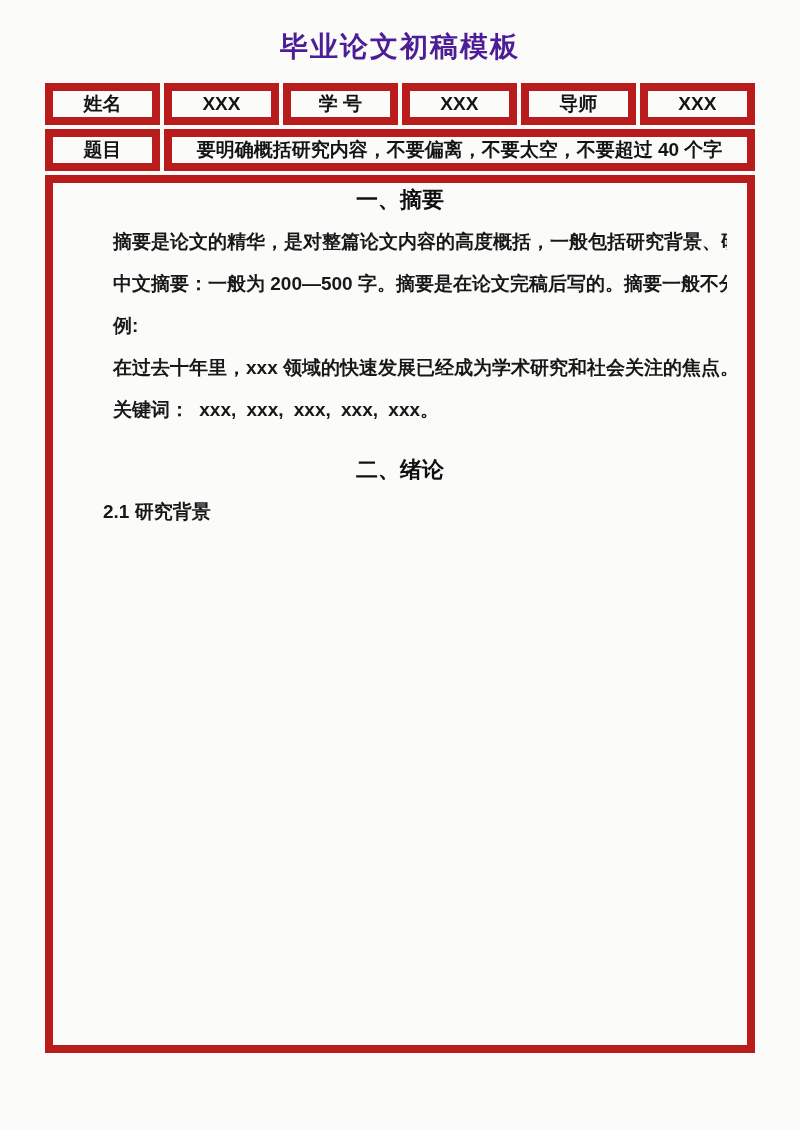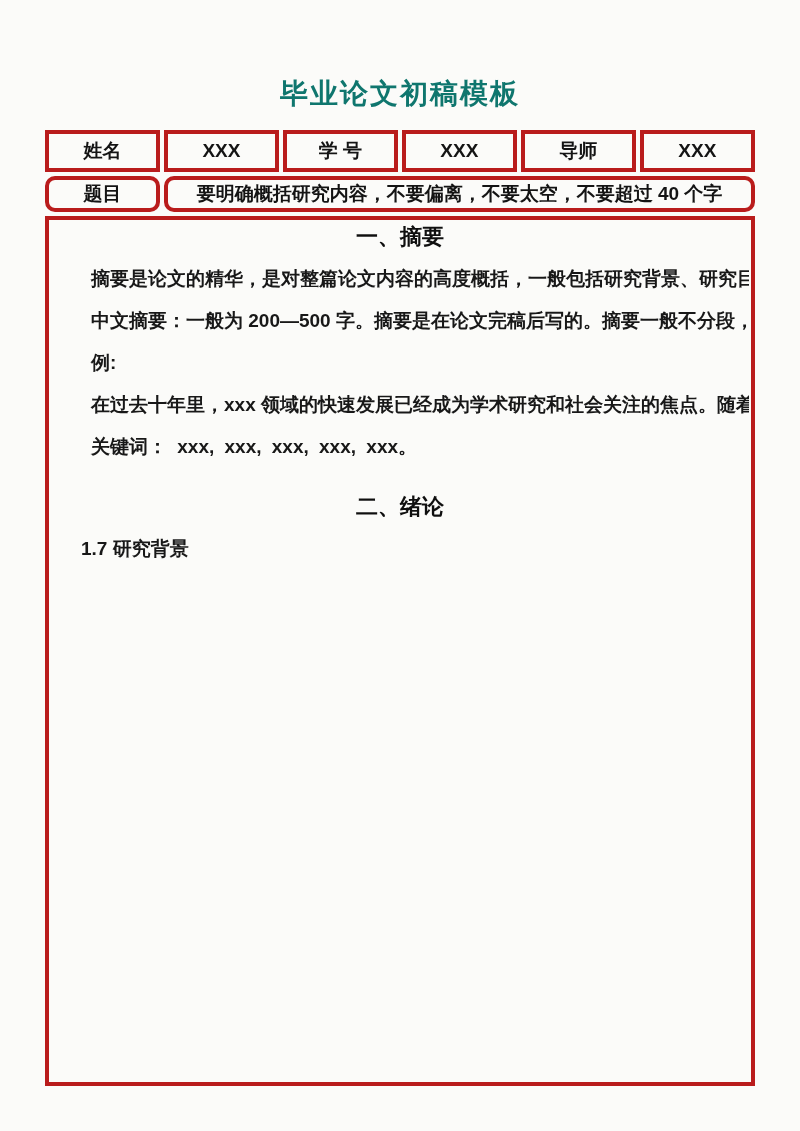--- a/index.html
+++ b/index.html
@@ -11,48 +11,48 @@
     color: #141414;
     overflow: hidden;
   }
   .page {
     position: relative;
     width: 800px; height: 1131px;
     overflow: hidden;
   }
   .doc-title {
     margin: 0;
-    padding-top: 75px;
+    padding-top: 28px;
     text-align: center;
     font-size: 28px;
     font-weight: 900;
     letter-spacing: 2px;
-    color: #0f766e;
+    color: #4c1d95;
   }
   table.info-table {
     width: 718px;
     margin: 13px auto 0 auto;
     border-collapse: separate;
     border-spacing: 4px;
     table-layout: fixed;
   }
   table.info-table td {
-    border: 4px solid #b91c1c;
+    border: 8px solid #b91c1c;
     background: transparent;
     font-weight: bold;
     font-size: 19px;
     text-align: center;
     vertical-align: middle;
-    padding: 0 2px;
+    padding: 0 20px;
     color: #141414;
     white-space: nowrap;
     overflow: hidden;
   }
   tr.head-row td { height: 42px; }
-  tr.topic-row td { height: 36px; border-radius: 10px; }
+  tr.topic-row td { height: 36px; }
   td.body-cell {
     border: 5px solid #101010;
     padding: 4px 8px;
     vertical-align: top;
     text-align: left;
     white-space: normal;
   }
   .body-inner {
     height: 862px;
     overflow: hidden;
@@ -124,21 +124,21 @@
             <p class="para">中文摘要：一般为 200—500 字。摘要是在论文完稿后写的。摘要一般不分段，不列图表以及化学结构式，也不引用参考文献；英文摘要：不要出现语法错误。</p>
 
             <p class="para no-justify">例:</p>
 
             <p class="para">在过去十年里，xxx 领域的快速发展已经成为学术研究和社会关注的焦点。随着 xxx 的普及，人们对于 xxx 的影响和潜在问题产生了浓厚兴趣。本研究的目的是深入探讨 xxx，并分析其对 xxx 的影响。我们关注了 xxx 中的一个特定方面，旨在回答关于 xxx 的特定问题。本文采用了混合研究方法，结合定量和定性数据的收集。定量数据通过 xxx 进行收集，覆盖了 xxx 个参与者，而定性数据通过 xxx 进行深入了解。定量分析表明，xxx 与 xxx 之间存在显著关联（r = xxx，p &lt; xxx）。定性数据揭示了 xxx 的 xxx 方面，突显了在这一领域中的重要发现。通过深入分析 xxx，本研究不仅对于理解 xxx 的 xxx 方面具有重要意义，而且为未来相关研究提供了有益的指导。研究结果强调了 xxx 的重要性，并提出了未来研究和实践的建议。</p>
 
             <p class="para no-justify keywords">关键词： xxx, xxx, xxx, xxx, xxx。</p>
 
             <h2 class="sec-heading intro-heading">二、绪论</h2>
 
-            <p class="para subsection">1.7 研究背景</p>
+            <p class="para subsection">2.1 研究背景</p>
 
           </div>
         </td>
       </tr>
     </tbody>
   </table>
 
 </div>
 
 </body></html>

